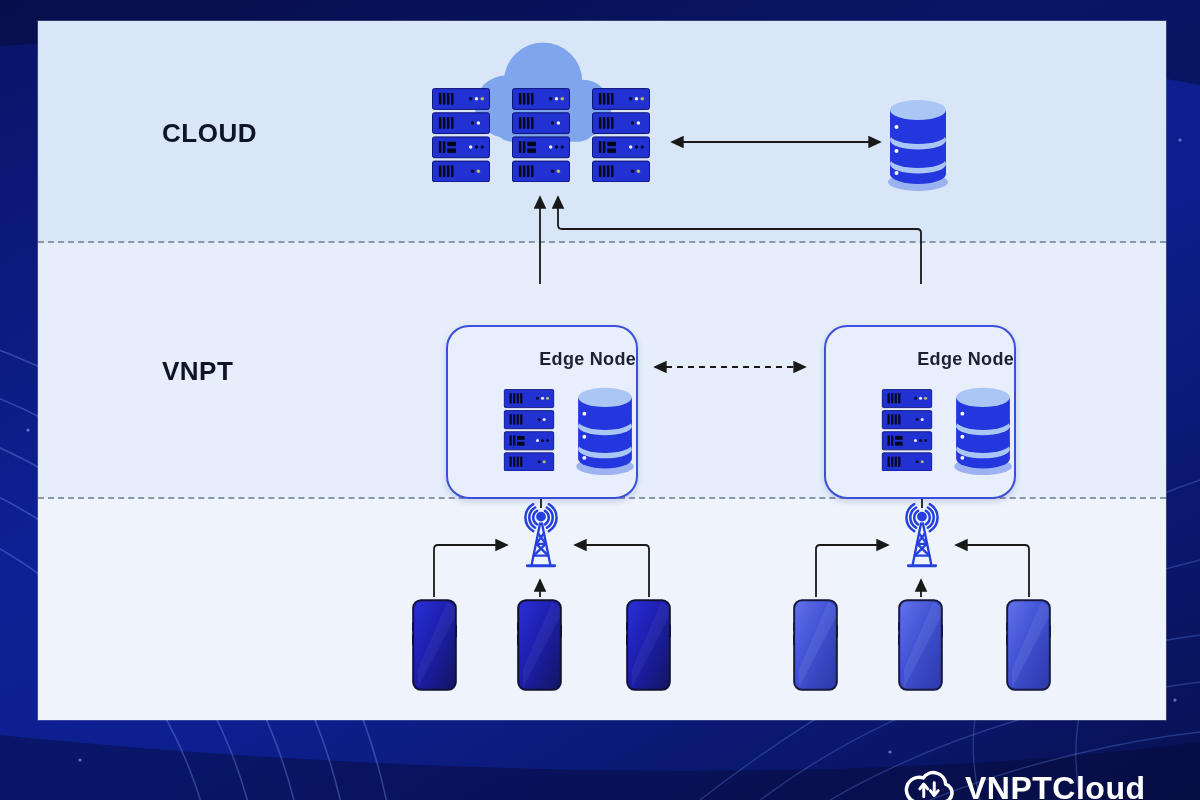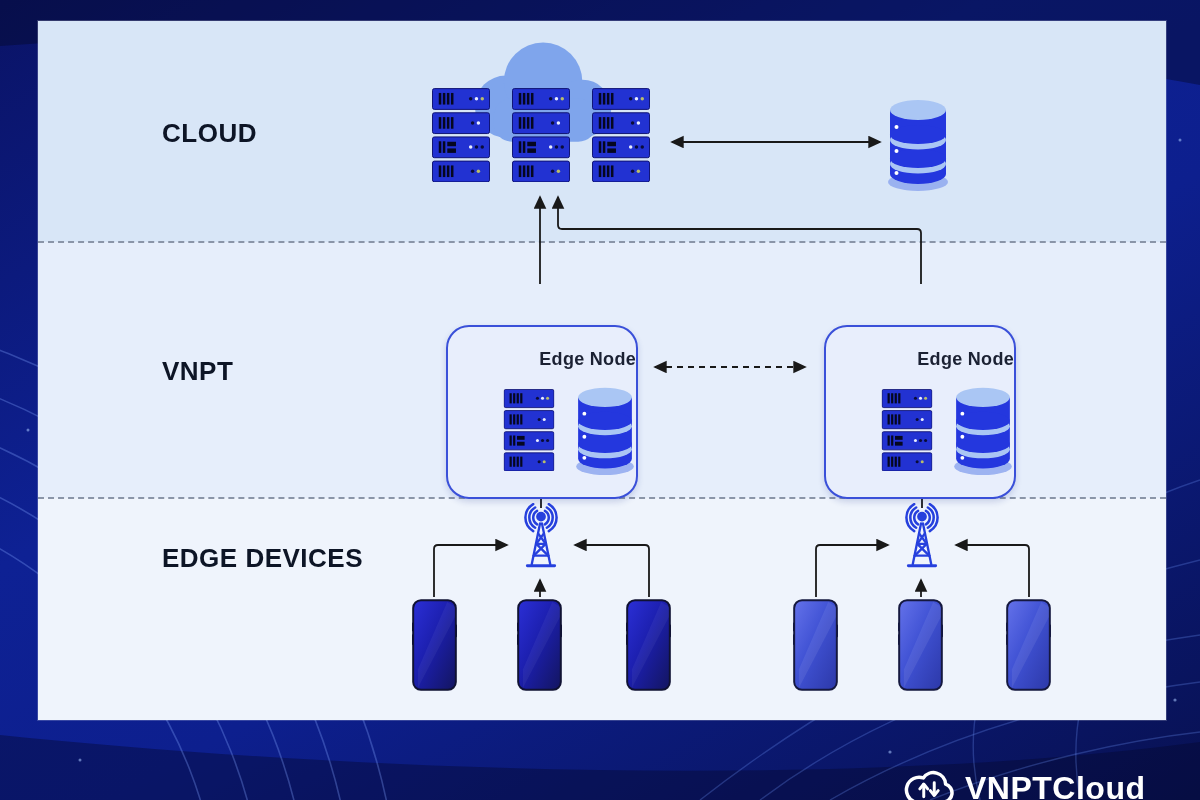--- a/index.html
+++ b/index.html
@@ -259,21 +259,20 @@
   <div id="panel">
     <div class="band" id="band-cloud"></div>
     <div class="band" id="band-edge"></div>
     <div class="band" id="band-devices"></div>
     <div class="divider" id="divider-1"></div>
     <div class="divider" id="divider-2"></div>
   </div>
 
   <div class="layer-label" id="label-cloud">CLOUD</div>
   <div class="layer-label" id="label-edge">VNPT</div>
-  <div class="layer-label" id="label-devices">EDGE DEVICES</div>
 
   <svg id="connectors" viewBox="0 0 1200 800">
     <defs>
       <marker id="ah" markerWidth="9" markerHeight="8" refX="6.5" refY="3.5" orient="auto-start-reverse">
         <path d="M0 0 L7.5 3.5 L0 7 Z" fill="#191919"></path>
       </marker>
     </defs>
     <path class="conn" d="M540 284 L540 197" marker-end="url(#ah)"></path>
     <path class="conn" d="M921 284 L921 233 Q921 229 917 229 L562 229 Q558 229 558 225 L558 197" marker-end="url(#ah)"></path>
     <path class="conn" d="M672 142 L880 142" marker-start="url(#ah)" marker-end="url(#ah)"></path>

